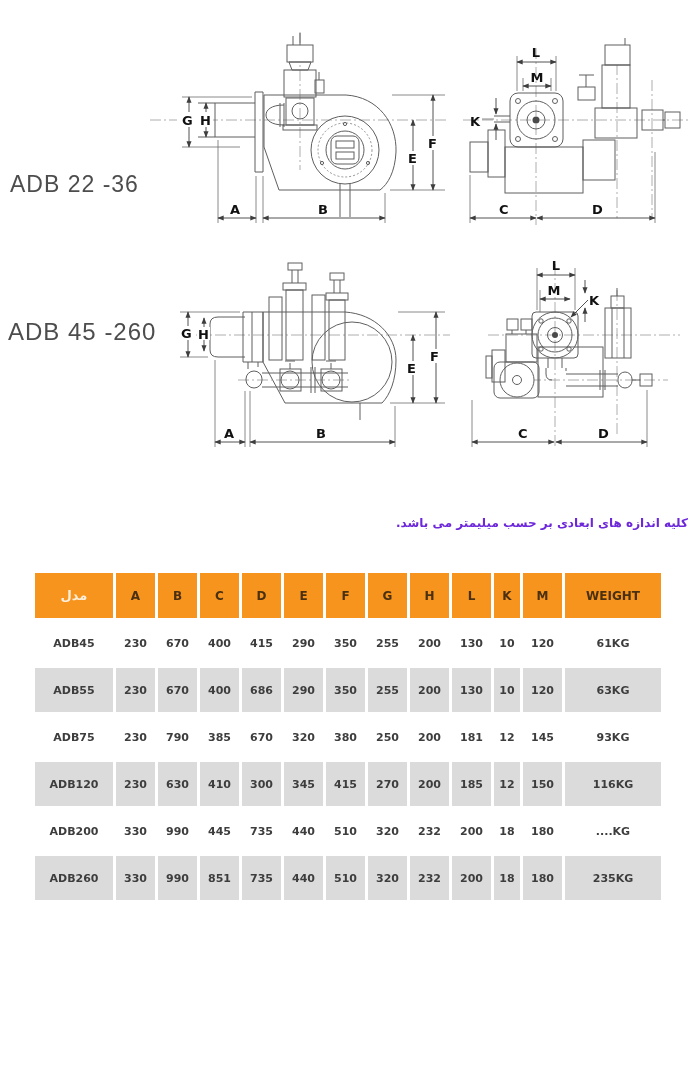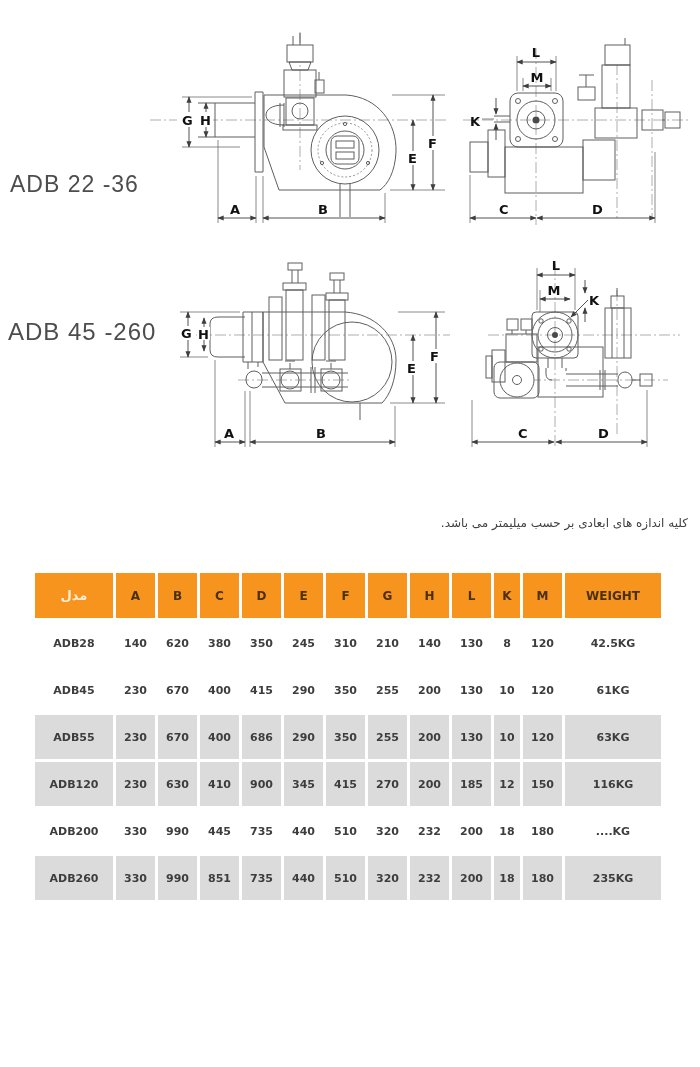--- a/index.html
+++ b/index.html
@@ -12,21 +12,21 @@
   svg .cl{fill:none;stroke:#9a9a9a;stroke-width:0.8;stroke-dasharray:11 3 2 3;}
   svg .dim{fill:none;stroke:#3e3e3e;stroke-width:0.9;}
   svg .ext{fill:none;stroke:#6d6d6d;stroke-width:0.8;}
   svg .dl{font-family:"DejaVu Sans",sans-serif;font-size:13px;font-weight:bold;fill:#111;}
   svg .model{font-family:"Liberation Sans","DejaVu Sans",sans-serif;font-size:23px;fill:#4d4d4d;letter-spacing:1px;}
   svg .wb{fill:#fff;stroke:none;}
   svg .dot{fill:none;stroke:#7a7a7a;stroke-width:0.8;stroke-dasharray:2 2;}
   svg .fillc{fill:#4a4a4a;stroke:none;}
   
   .notes{position:absolute;top:513px;right:12px;direction:rtl;text-align:right;
-         font-size:12px;font-weight:normal;color:#404040;line-height:21px;}
+         font-size:12px;font-weight:bold;color:#6d28d9;line-height:21px;}
   
   table.dims{position:absolute;top:570px;left:32px;width:632px;table-layout:fixed;
              border-collapse:separate;border-spacing:3px;background:#fff;}
   table.dims th{background:var(--accent,#F7941E);height:45px;font-size:12px;font-weight:bold;
                 color:#4a3011;padding:0;}
   table.dims th.model-h{color:#fbeedb;font-size:13px;}
   table.dims td{background:#fff;height:44px;text-align:center;font-size:11px;font-weight:bold;
                 color:#3d3d3d;padding:0;}
   table.dims tr.alt td{background:var(--rowalt,#DBDBDB);}
 </style>
@@ -320,35 +320,20 @@
           <th>G</th>
           <th>H</th>
           <th>L</th>
           <th>K</th>
           <th>M</th>
           <th>WEIGHT</th>
         </tr>
       </thead>
     <tbody id="tbd">
         <tr>
-          <td>ADB28</td>
-          <td>140</td>
-          <td>620</td>
-          <td>380</td>
-          <td>350</td>
-          <td>245</td>
-          <td>310</td>
-          <td>210</td>
-          <td>140</td>
-          <td>130</td>
-          <td>8</td>
-          <td>120</td>
-          <td>42.5KG</td>
-        </tr>
-        <tr>
           <td>ADB45</td>
           <td>230</td>
           <td>670</td>
           <td>400</td>
           <td>415</td>
           <td>290</td>
           <td>350</td>
           <td>255</td>
           <td>200</td>
           <td>130</td>
@@ -364,26 +349,41 @@
           <td>686</td>
           <td>290</td>
           <td>350</td>
           <td>255</td>
           <td>200</td>
           <td>130</td>
           <td>10</td>
           <td>120</td>
           <td>63KG</td>
         </tr>
+        <tr>
+          <td>ADB75</td>
+          <td>230</td>
+          <td>790</td>
+          <td>385</td>
+          <td>670</td>
+          <td>320</td>
+          <td>380</td>
+          <td>250</td>
+          <td>200</td>
+          <td>181</td>
+          <td>12</td>
+          <td>145</td>
+          <td>93KG</td>
+        </tr>
         <tr class="alt">
           <td>ADB120</td>
           <td>230</td>
           <td>630</td>
           <td>410</td>
-          <td>900</td>
+          <td>300</td>
           <td>345</td>
           <td>415</td>
           <td>270</td>
           <td>200</td>
           <td>185</td>
           <td>12</td>
           <td>150</td>
           <td>116KG</td>
         </tr>
         <tr>

